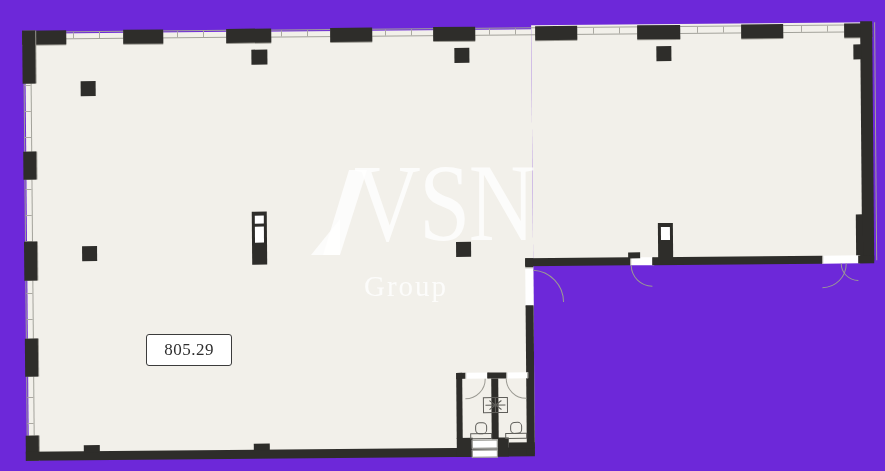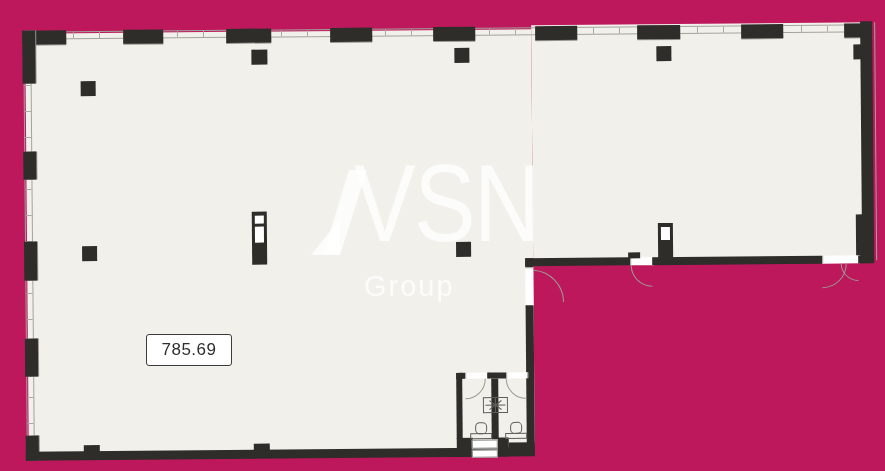--- a/index.html
+++ b/index.html
@@ -1,17 +1,17 @@
 <!DOCTYPE html>
 <html><head>
 <meta charset="utf-8">
 <style>
   html,body{margin:0;padding:0;background:#ffffff;}
-  .stage{position:relative;width:885px;height:471px;background:#be185d;overflow:hidden;
-         font-family:Liberation Sans, sans-serif;}
+  .stage{position:relative;width:885px;height:471px;background:#6d28d9;overflow:hidden;
+         font-family:Liberation Serif, serif;}
   .plan{position:absolute;inset:0;transform:rotate(-0.5deg);transform-origin:443px 240px;}
   .abs{position:absolute;}
   .fill{background:#f2f0ea;}
   .w{background:#2e2d2a;}
   .pier-h{background:#2e2d2a;box-shadow:0 1px 0 #97958e;}
   .pier-v{background:#2e2d2a;box-shadow:1px 0 0 #97958e;}
   .col{background:#2e2d2a;}
   .hl{background:#a3a29b;}
   .win-h{border-top:1px solid #a3a29b;border-bottom:1px solid #a3a29b;
          background:repeating-linear-gradient(90deg,transparent 0 25px,#aba9a2 25px 26px);}
@@ -136,15 +136,15 @@
       <g fill="rgba(255,255,255,0.78)">
         <polygon points="349,170 367,170 340,255 323,255"></polygon>
         <polygon points="311,255 340,255 340,219"></polygon>
       </g>
     </svg>
     <div class="wm-brand">VSN</div>
     <div class="wm-sub">Group</div>
   </div>
 
   <div class="area-label">
-    <span>785.69</span>
+    <span>805.29</span>
   </div>
 </div>
 
 </body></html>

